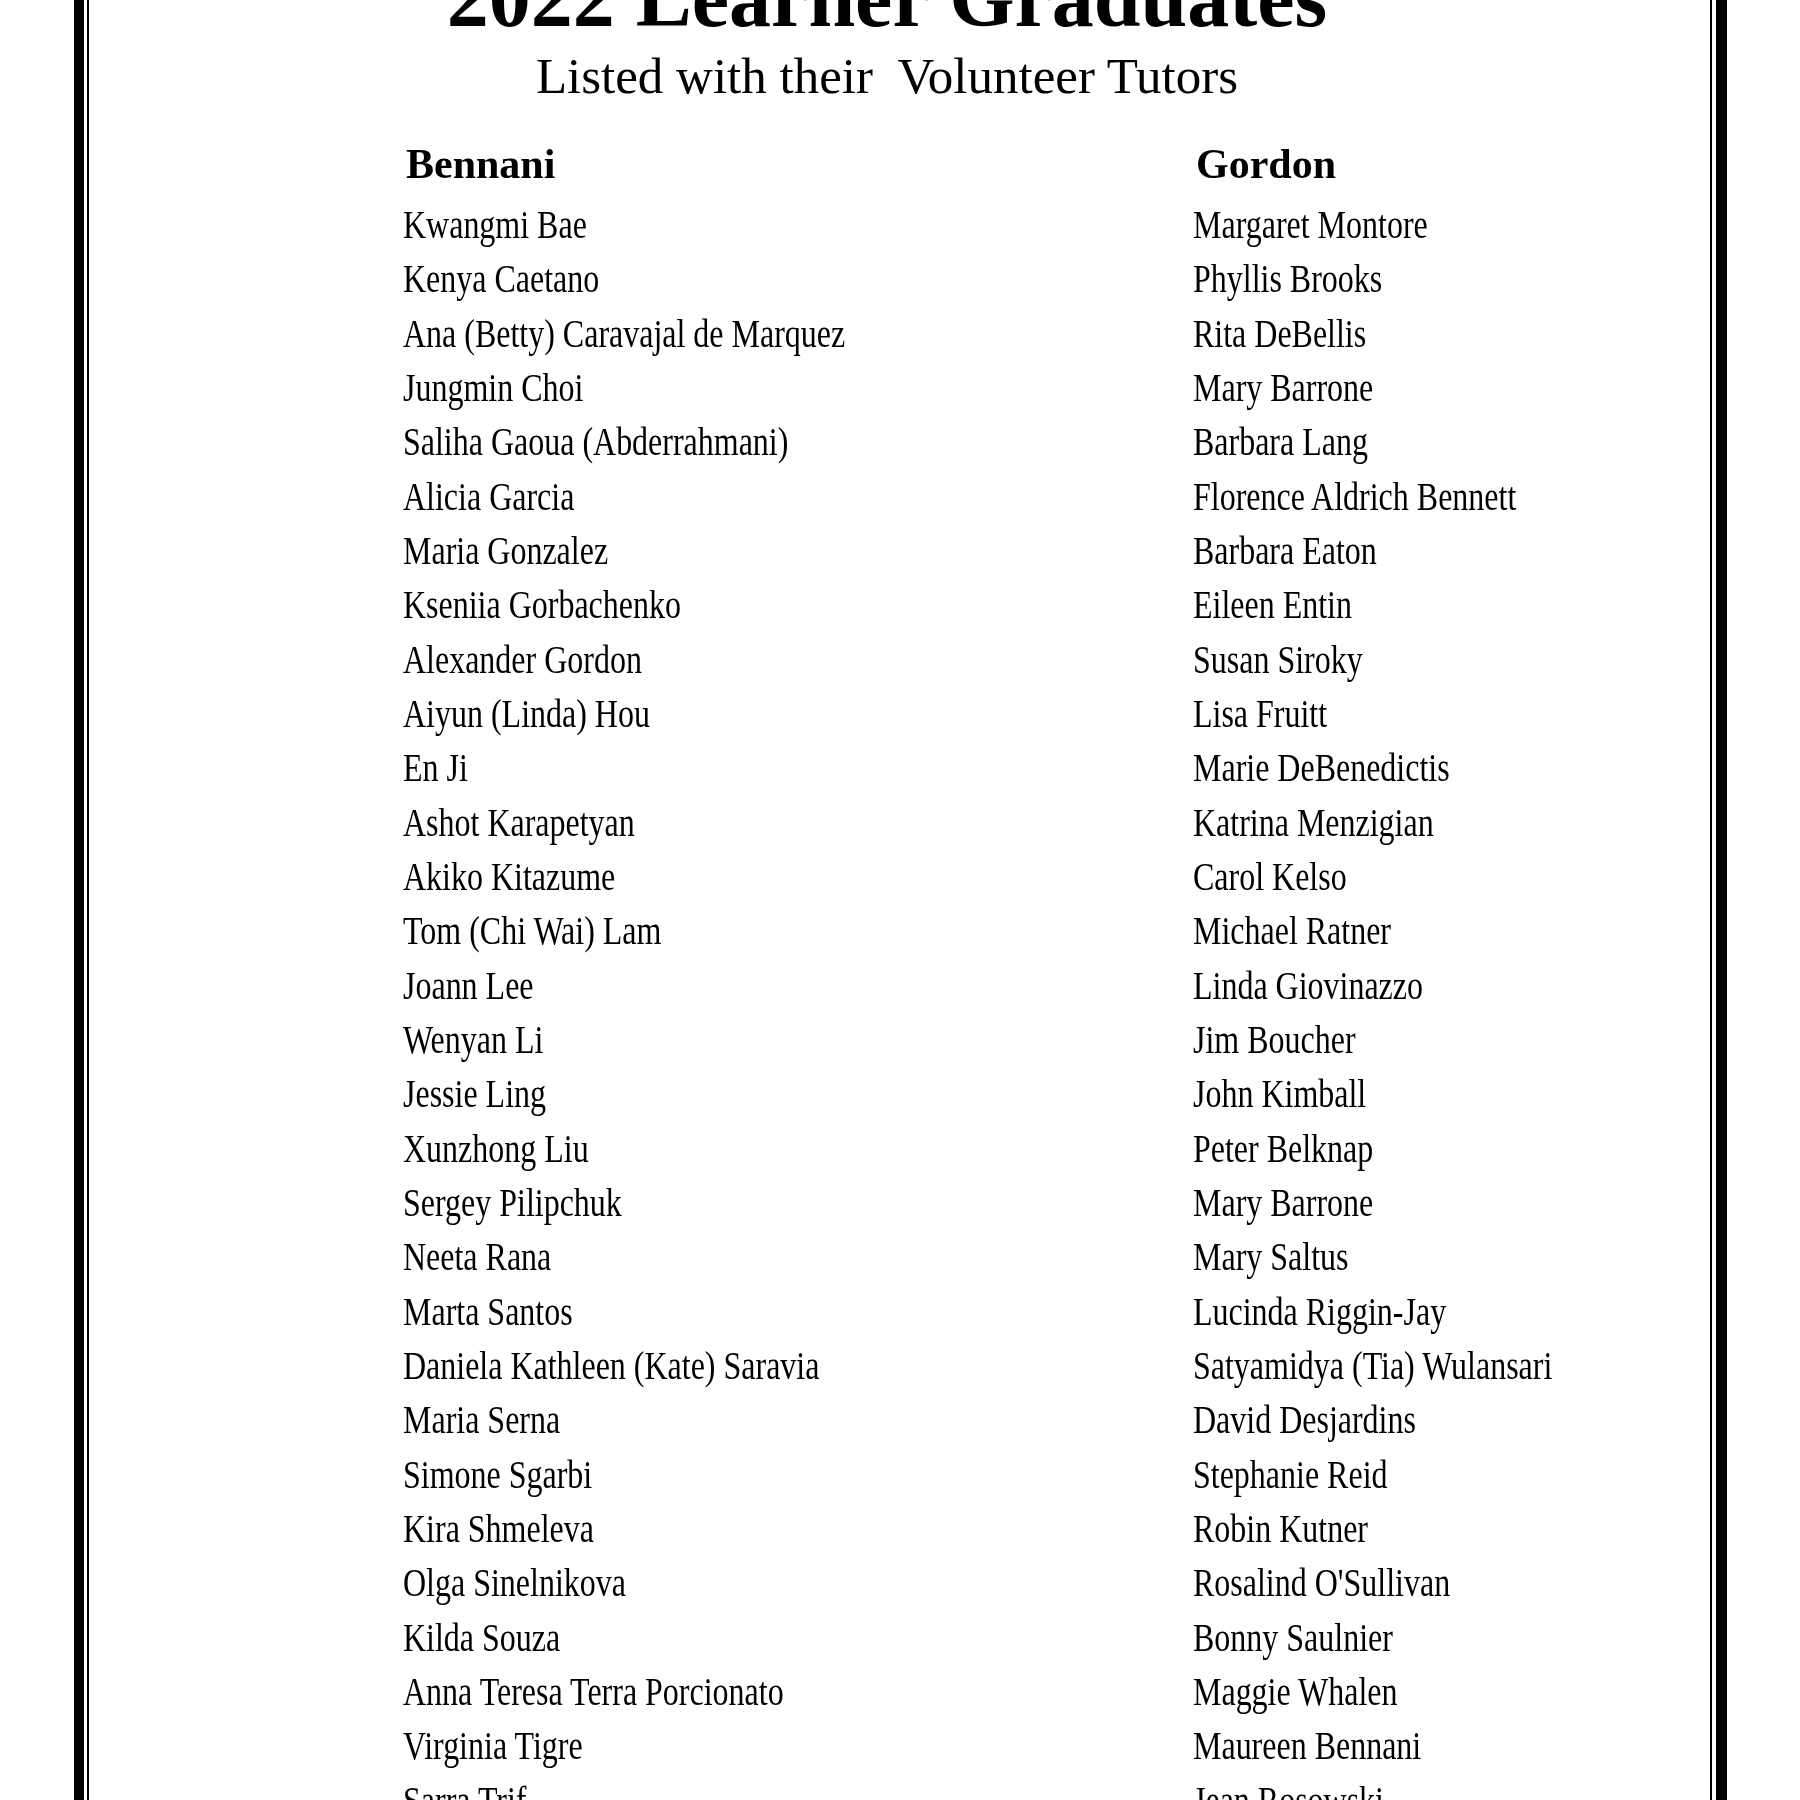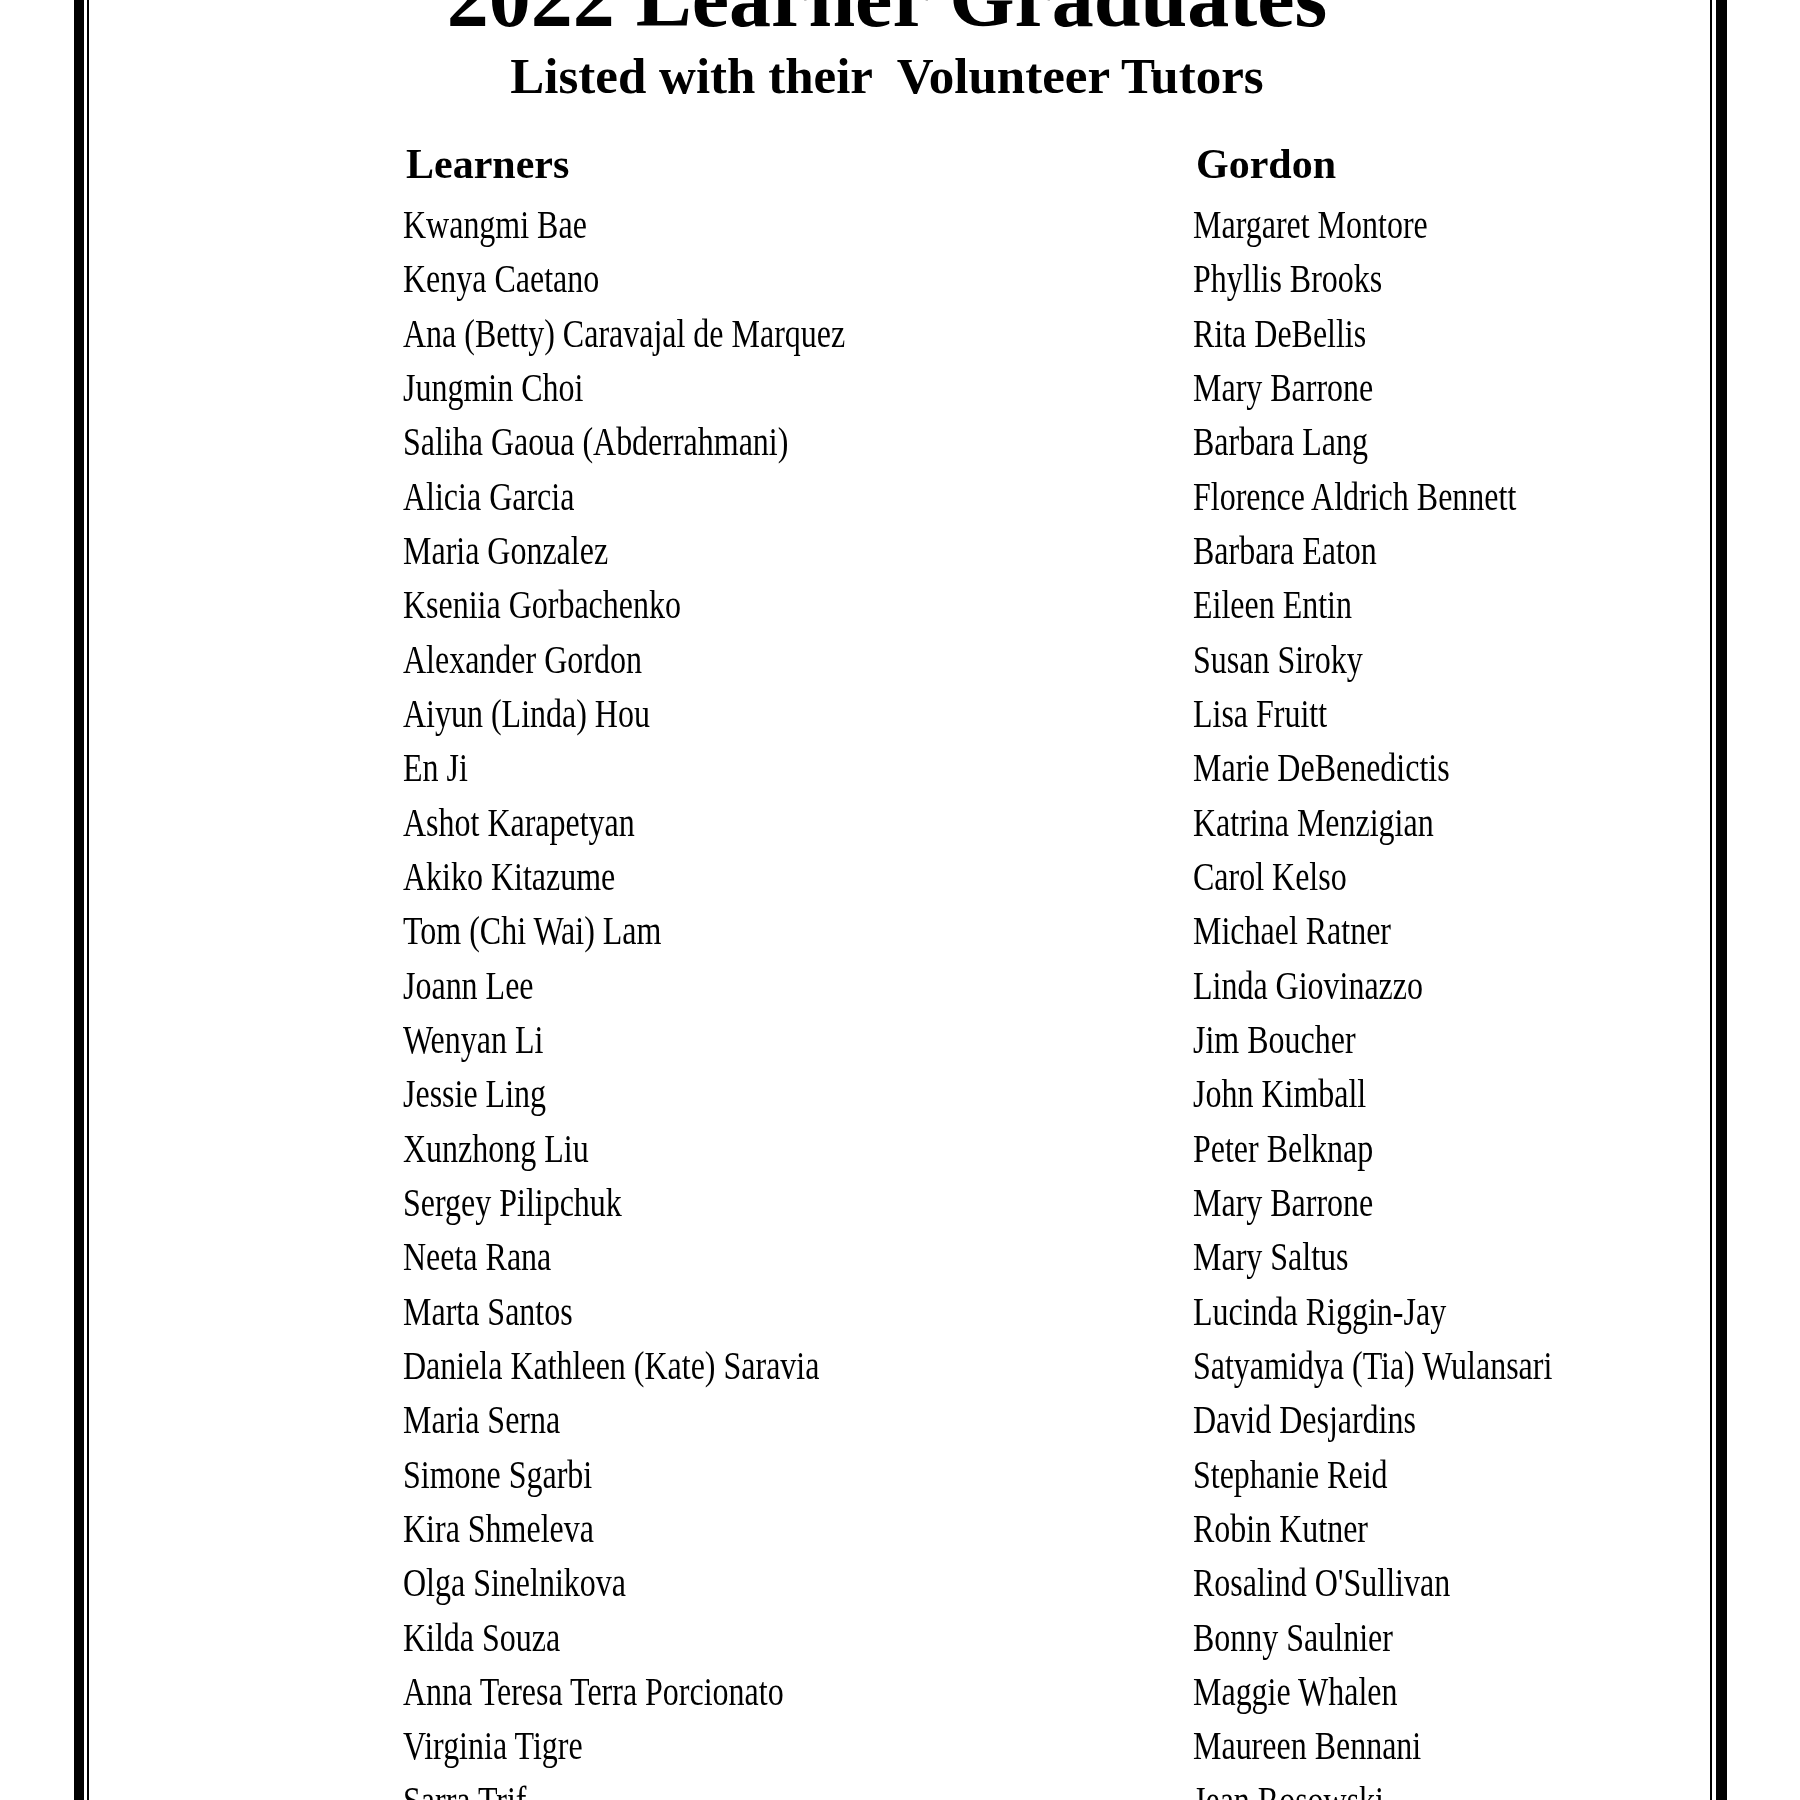--- a/index.html
+++ b/index.html
@@ -40,21 +40,21 @@
     white-space: nowrap;
   }
   .doc-subtitle {
     position: absolute;
     top: 46px;
     left: 89px;
     width: 1596px;
     text-align: center;
     font-size: 51px;
     line-height: 60px;
-    font-weight: bold;
+    font-weight: normal;
     white-space: pre; 
   }
 
   
   .col-header {
     position: absolute;
     top: 139px;
     font-size: 42px;
     line-height: 50px;
     font-weight: bold;
@@ -86,21 +86,21 @@
 <body>
 
 <div class="border-v border-left-thick"></div>
 <div class="border-v border-left-thin"></div>
 <div class="border-v border-right-thin"></div>
 <div class="border-v border-right-thick"></div>
 
 <div class="doc-title">2022 Learner Graduates</div>
 <div class="doc-subtitle">Listed with their  Volunteer Tutors</div>
 
-<div class="col-header learners">Learners</div>
+<div class="col-header learners">Bennani</div>
 <div class="col-header tutors">Gordon</div>
 
 <ul class="name-list learners">
 
     <li class="name-row">Kwangmi Bae</li>
 
     <li class="name-row">Kenya Caetano</li>
 
     <li class="name-row">Ana (Betty) Caravajal de Marquez</li>
 

